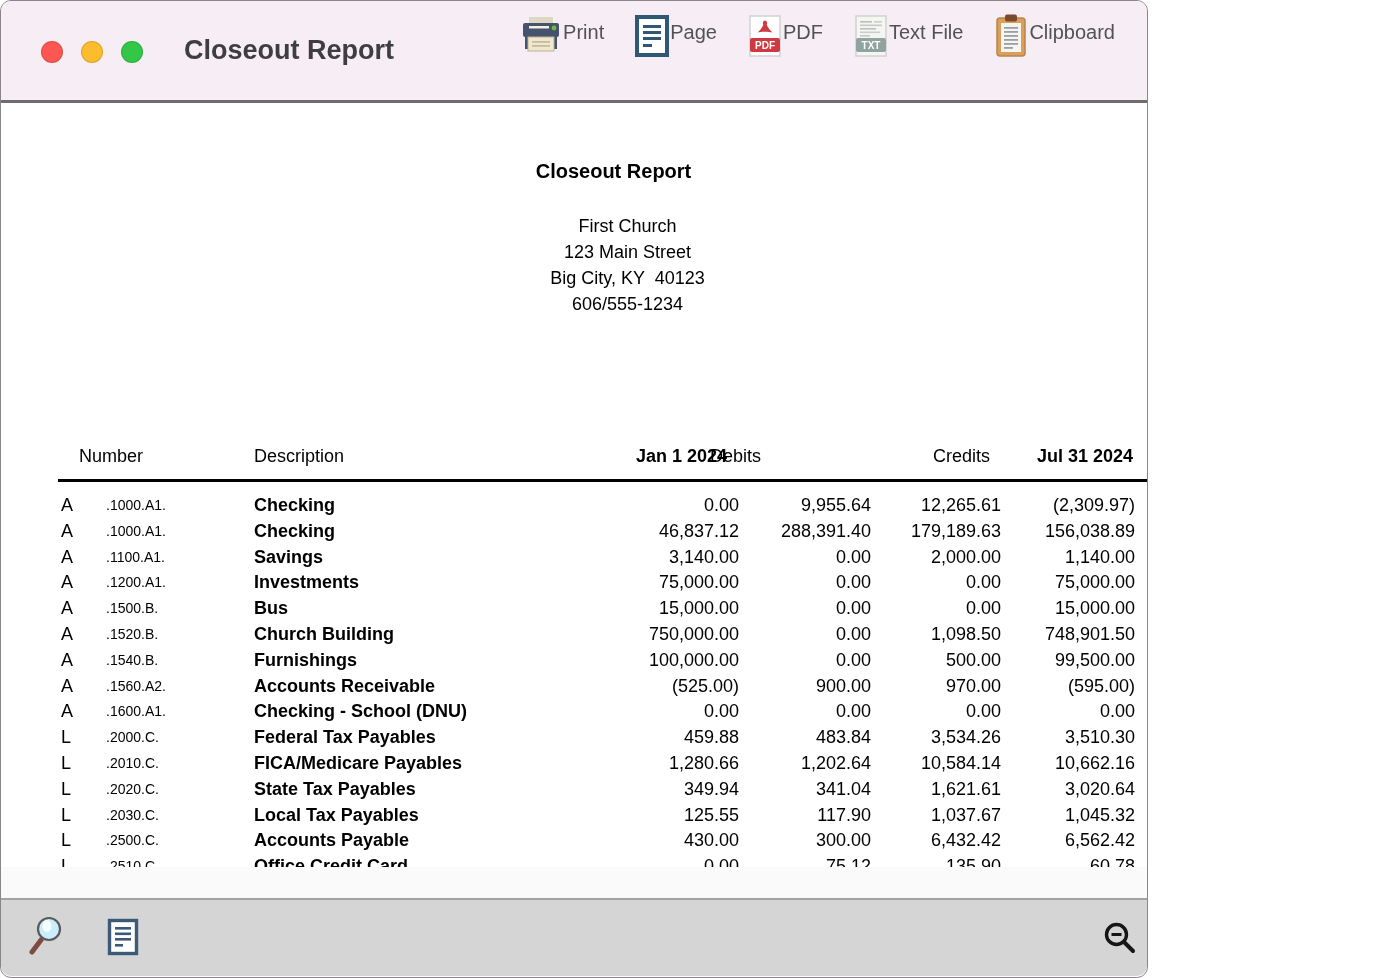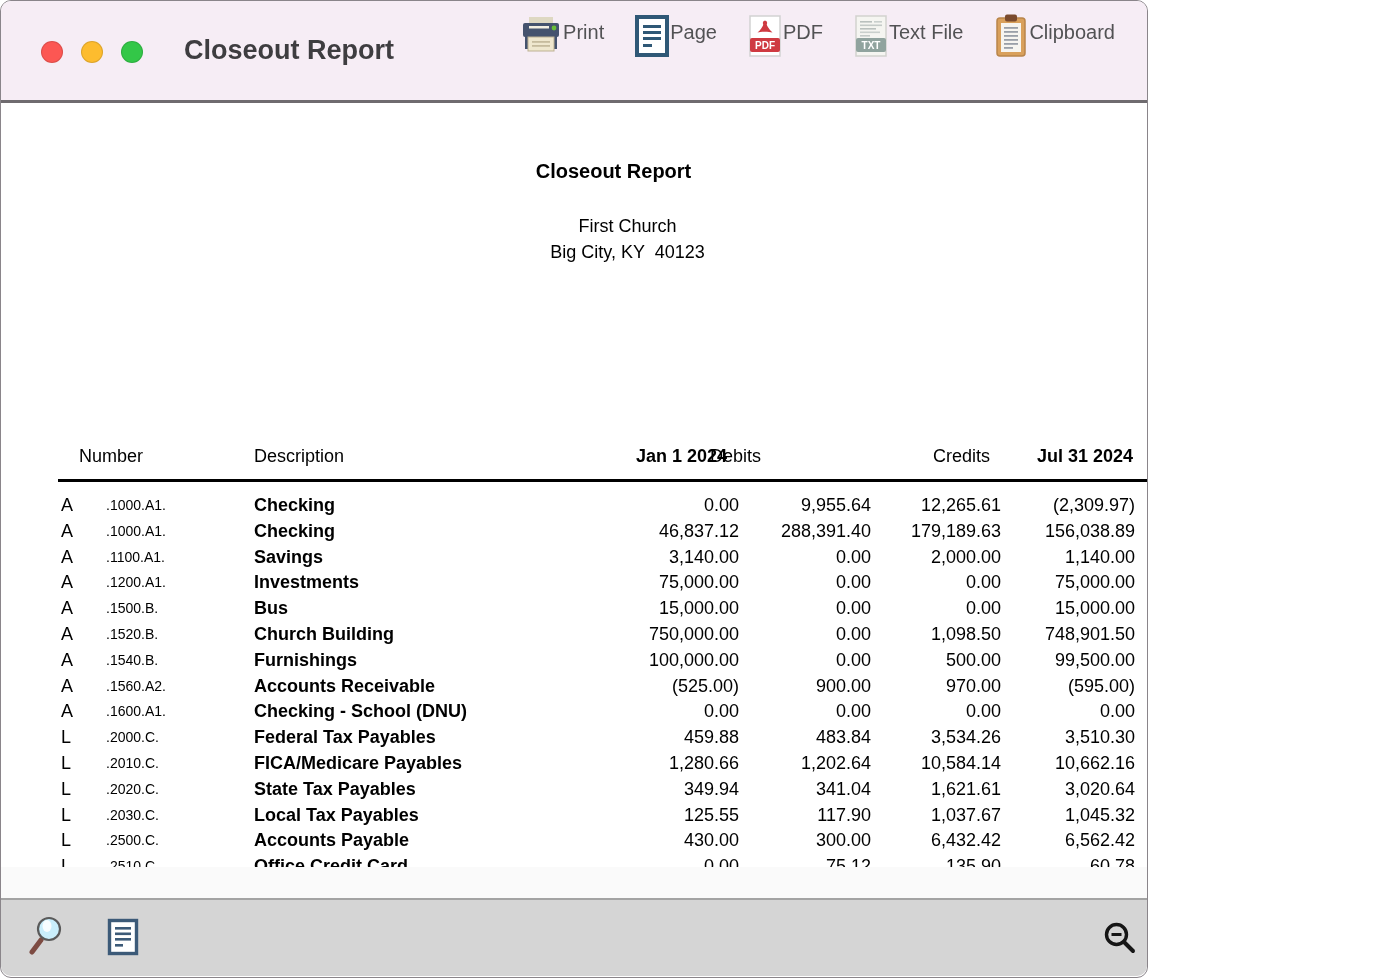--- a/index.html
+++ b/index.html
@@ -170,21 +170,23 @@
     </div>
   </div>
 
   <div class="viewport">
     <div class="page">
 
       <div class="rpt-title">Closeout Report</div>
 
       <div class="rpt-org">
         <div>First Church</div>
+        <div>123 Main Street</div>
         <div>Big City, KY  40123</div>
+        <div>606/555-1234</div>
       </div>
 
 
       <div class="thead">
         <span class="th th-number">Number</span>
         <span class="th th-desc">Description</span>
         <span class="th th-begin">Jan 1 2024</span>
         <span class="th th-debits">Debits</span>
         <span class="th th-credits">Credits</span>
         <span class="th th-end">Jul 31 2024</span>

